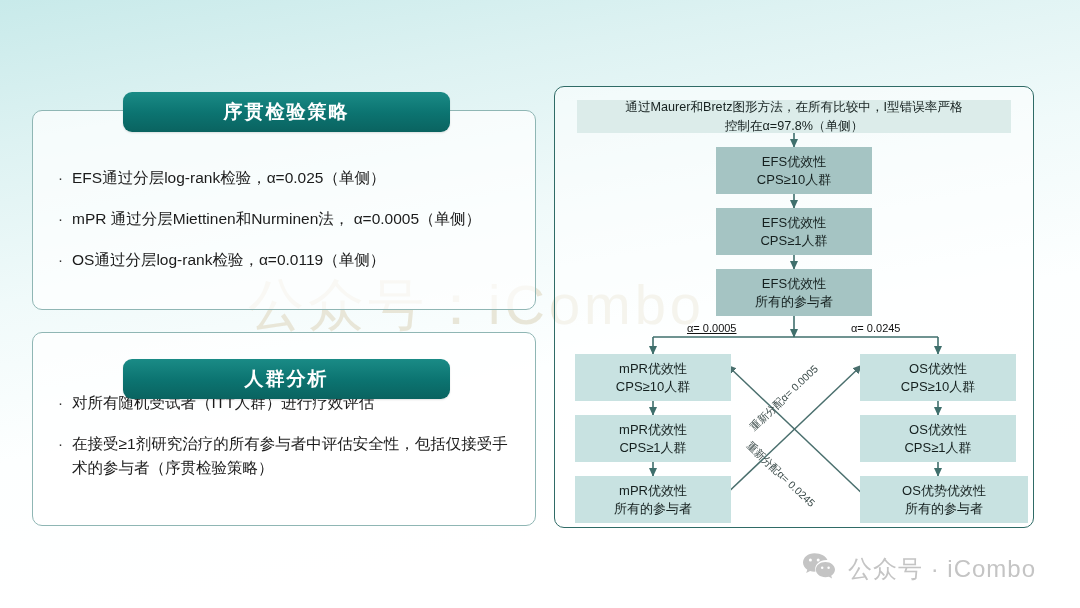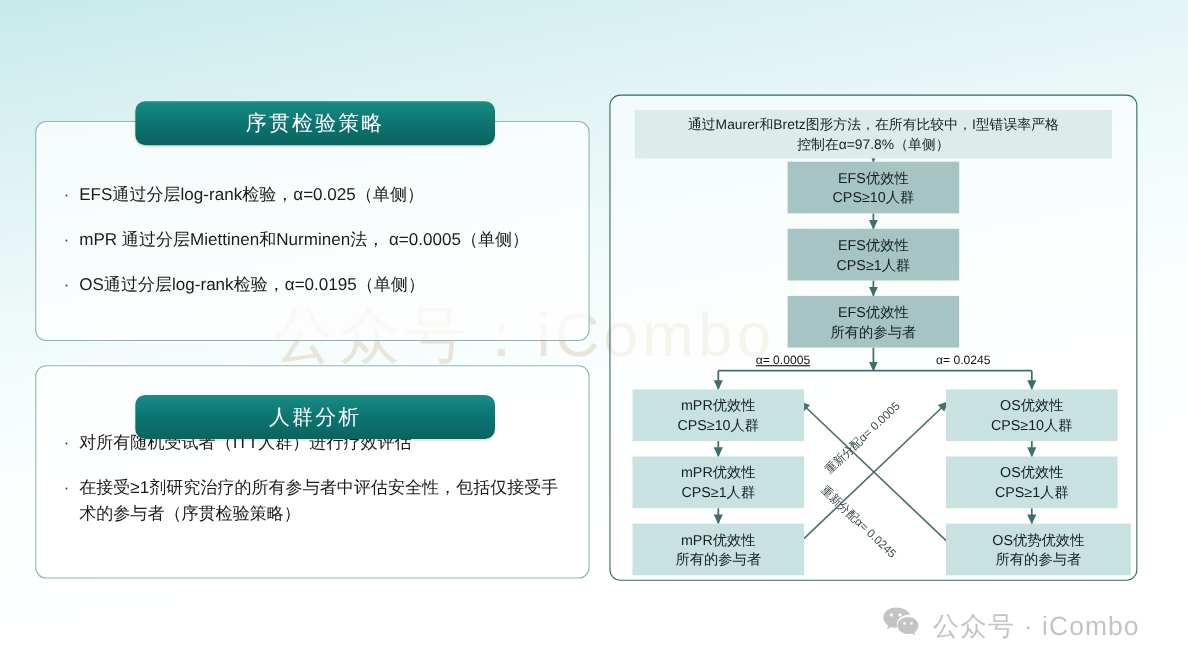--- a/index.html
+++ b/index.html
@@ -55,21 +55,21 @@
   #panel-seq { left: 32px; top: 110px; width: 502px; height: 198px; }
   #panel-pop { left: 32px; top: 332px; width: 502px; height: 192px; }
 
   .pill {
     position: absolute;
     height: 40px;
     border-radius: 9px;
     background: linear-gradient(180deg, #1a8b86 0%, #0c7471 52%, #0a6360 100%);
     color: #ffffff;
     font-size: 19px;
-    font-weight: normal;
+    font-weight: bold;
     letter-spacing: 2px;
     display: flex;
     align-items: center;
     justify-content: center;
     z-index: 6;
     box-shadow: 0 1px 2px rgba(0,0,0,0.12);
   }
   #pill-seq { left: 123px; top: 92px; width: 327px; }
   #pill-pop { left: 123px; top: 315px; width: 327px; margin-top: 44px; }
 
@@ -182,21 +182,21 @@
       <div class="bullet">
         <span class="dot">·</span>
         <span class="btext">EFS通过分层log-rank检验，α=0.025（单侧）</span>
       </div>
       <div class="bullet">
         <span class="dot">·</span>
         <span class="btext">mPR 通过分层Miettinen和Nurminen法， α=0.0005（单侧）</span>
       </div>
       <div class="bullet">
         <span class="dot">·</span>
-        <span class="btext">OS通过分层log-rank检验，α=0.0195（单侧）</span>
+        <span class="btext">OS通过分层log-rank检验，α=0.0119（单侧）</span>
       </div>
     </div>
   </div>
   <div class="pill" id="pill-seq">序贯检验策略</div>
 
   <div class="panel" id="panel-pop">
     <div class="bullets" id="bullets-pop">
       <div class="bullet">
         <span class="dot">·</span>
         <span class="btext">对所有随机受试者（ITT人群）进行疗效评估</span>
@@ -245,21 +245,21 @@
         <line x1="383" y1="375" x2="383" y2="389" marker-end="url(#ah)"></line>
       </g>
       <g stroke="#4a6f6d" stroke-width="1.5" fill="none">
 
         <line x1="313" y1="412" x2="172" y2="278" marker-end="url(#ah2)"></line>
 
         <line x1="166" y1="412" x2="307" y2="278" marker-end="url(#ah2)"></line>
       </g>
     </svg>
 
-    <div class="fbox hdr-box" style="left:22px; top:13px; width:434px; height:44px;">
+    <div class="fbox hdr-box" style="left:22px; top:13px; width:434px; height:33px;">
       <span class="l1">通过Maurer和Bretz图形方法，在所有比较中，I型错误率严格</span>
       <span class="l2">控制在α=97.8%（单侧）</span>
     </div>
 
     <div class="fbox efs-box" style="left:161px; top:60px; width:156px; height:47px;">
       <span class="l1">EFS优效性</span>
       <span class="l2">CPS≥10人群</span>
     </div>
     <div class="fbox efs-box" style="left:161px; top:121px; width:156px; height:47px;">
       <span class="l1">EFS优效性</span>

